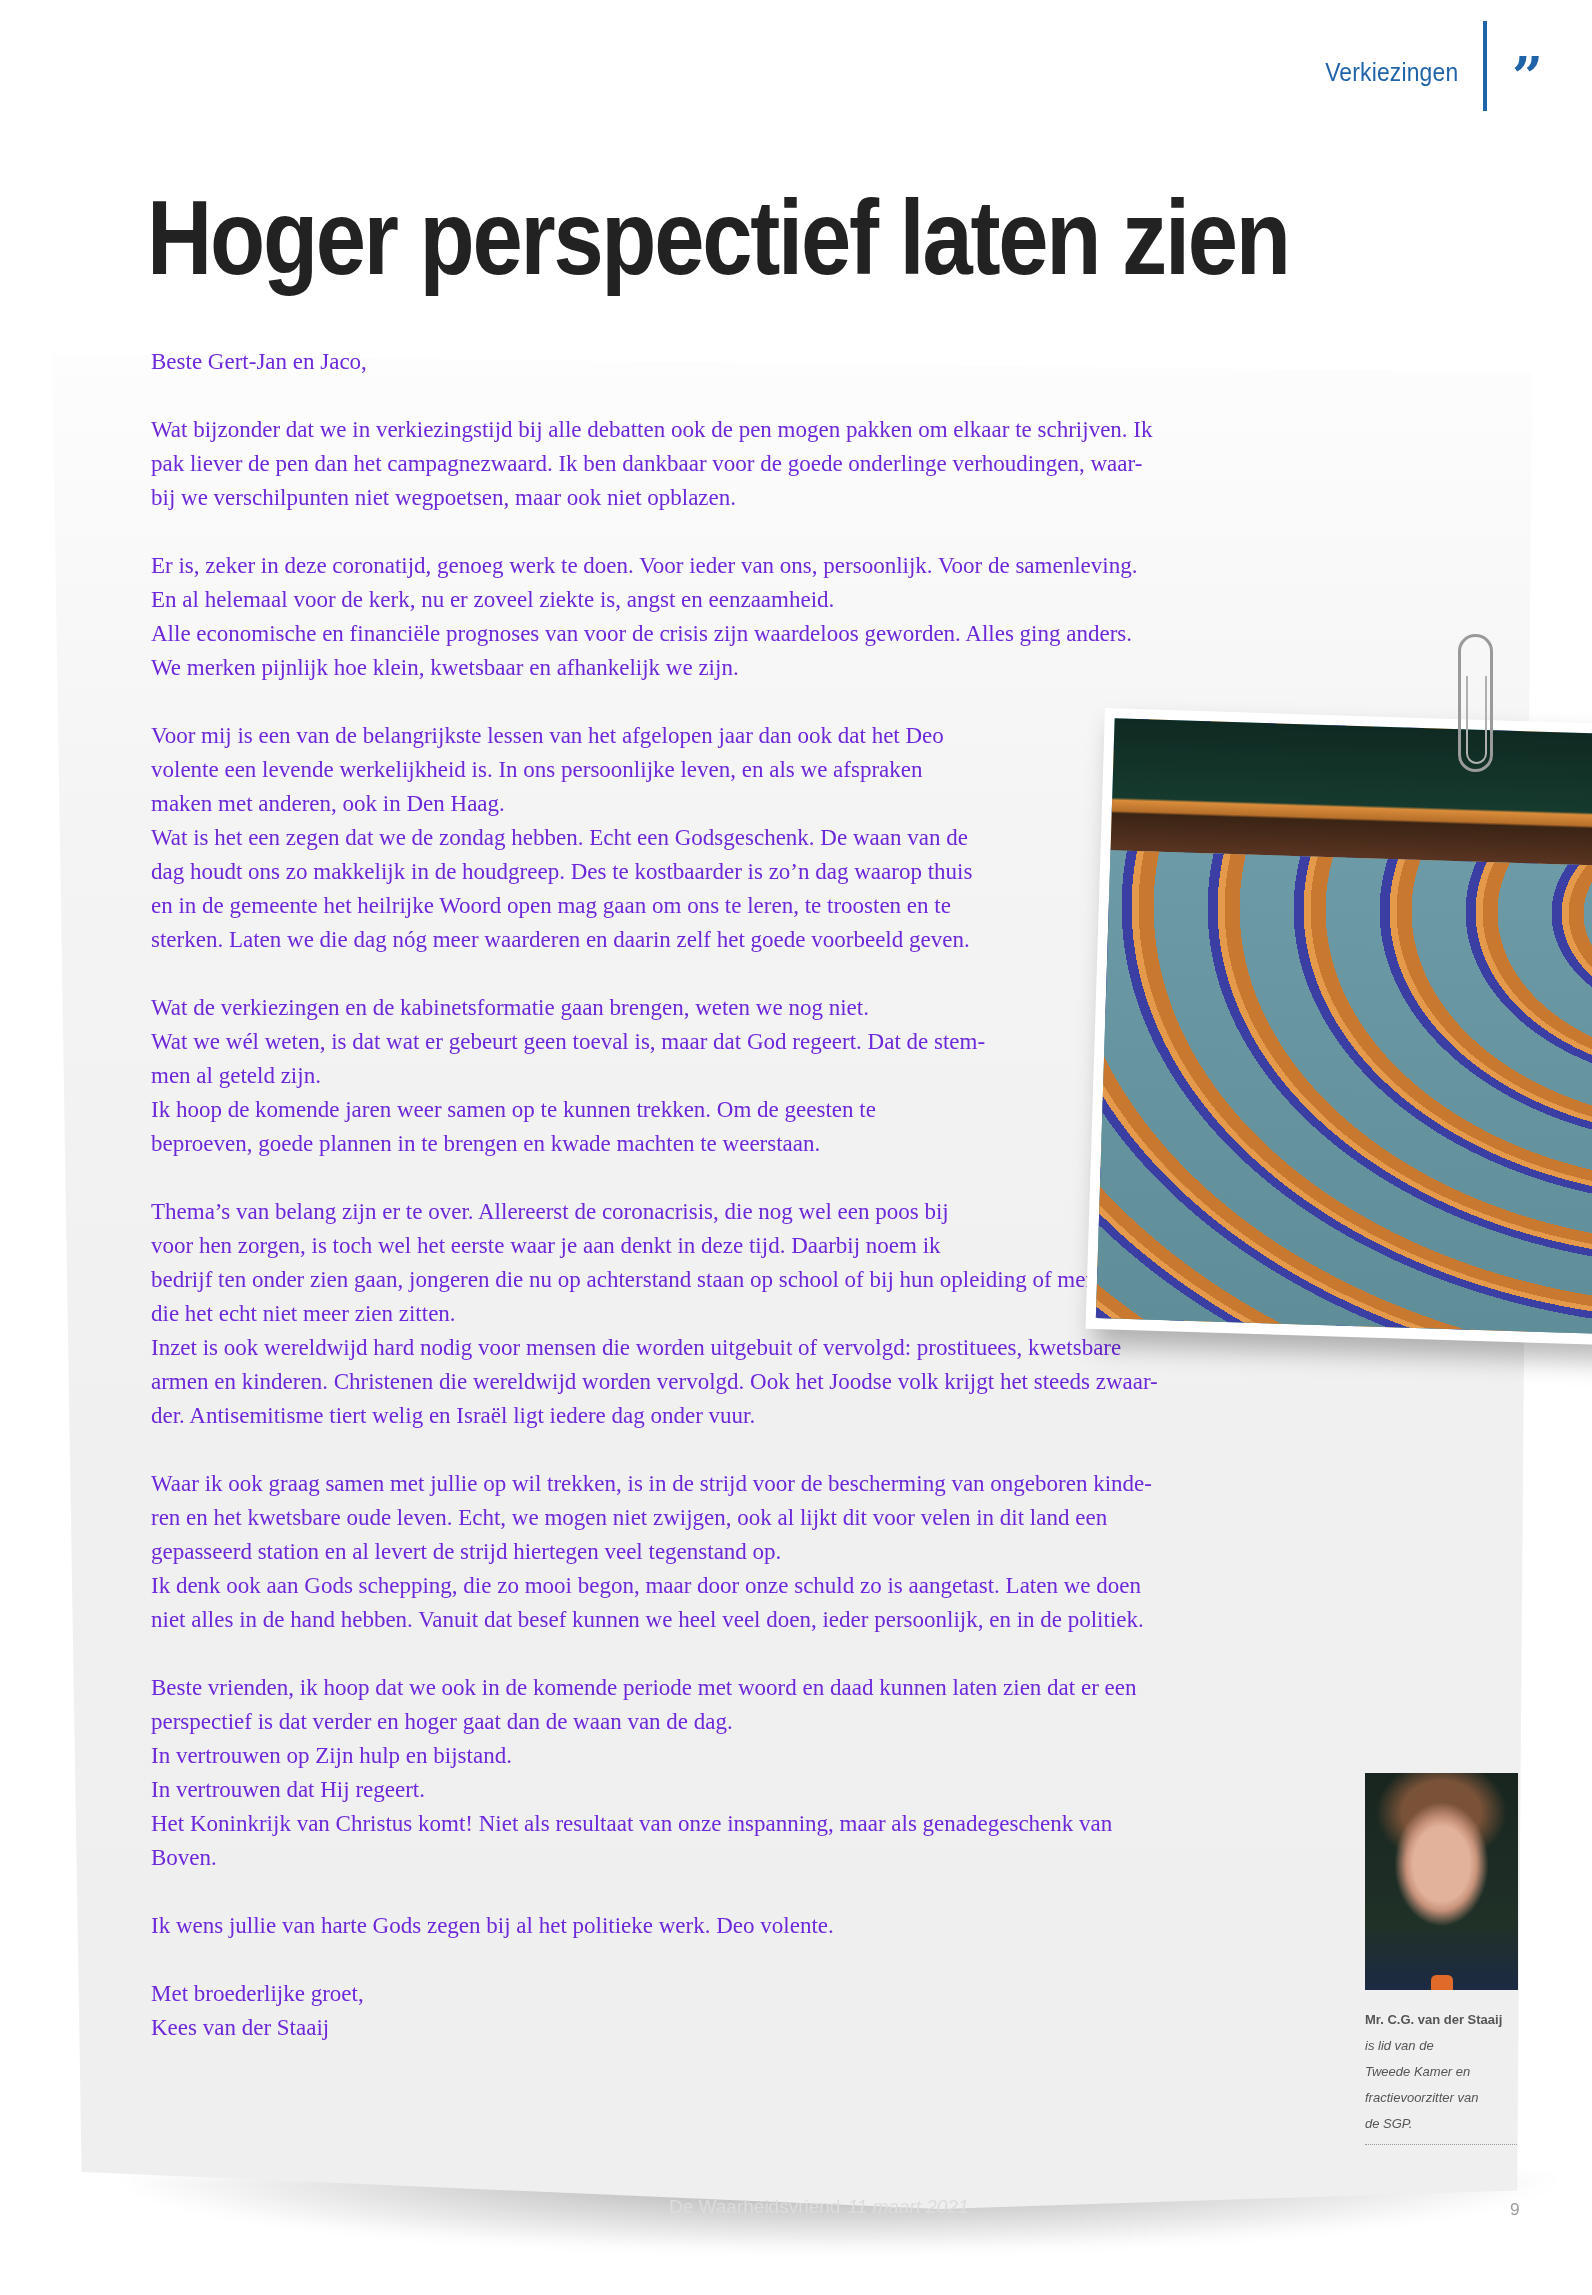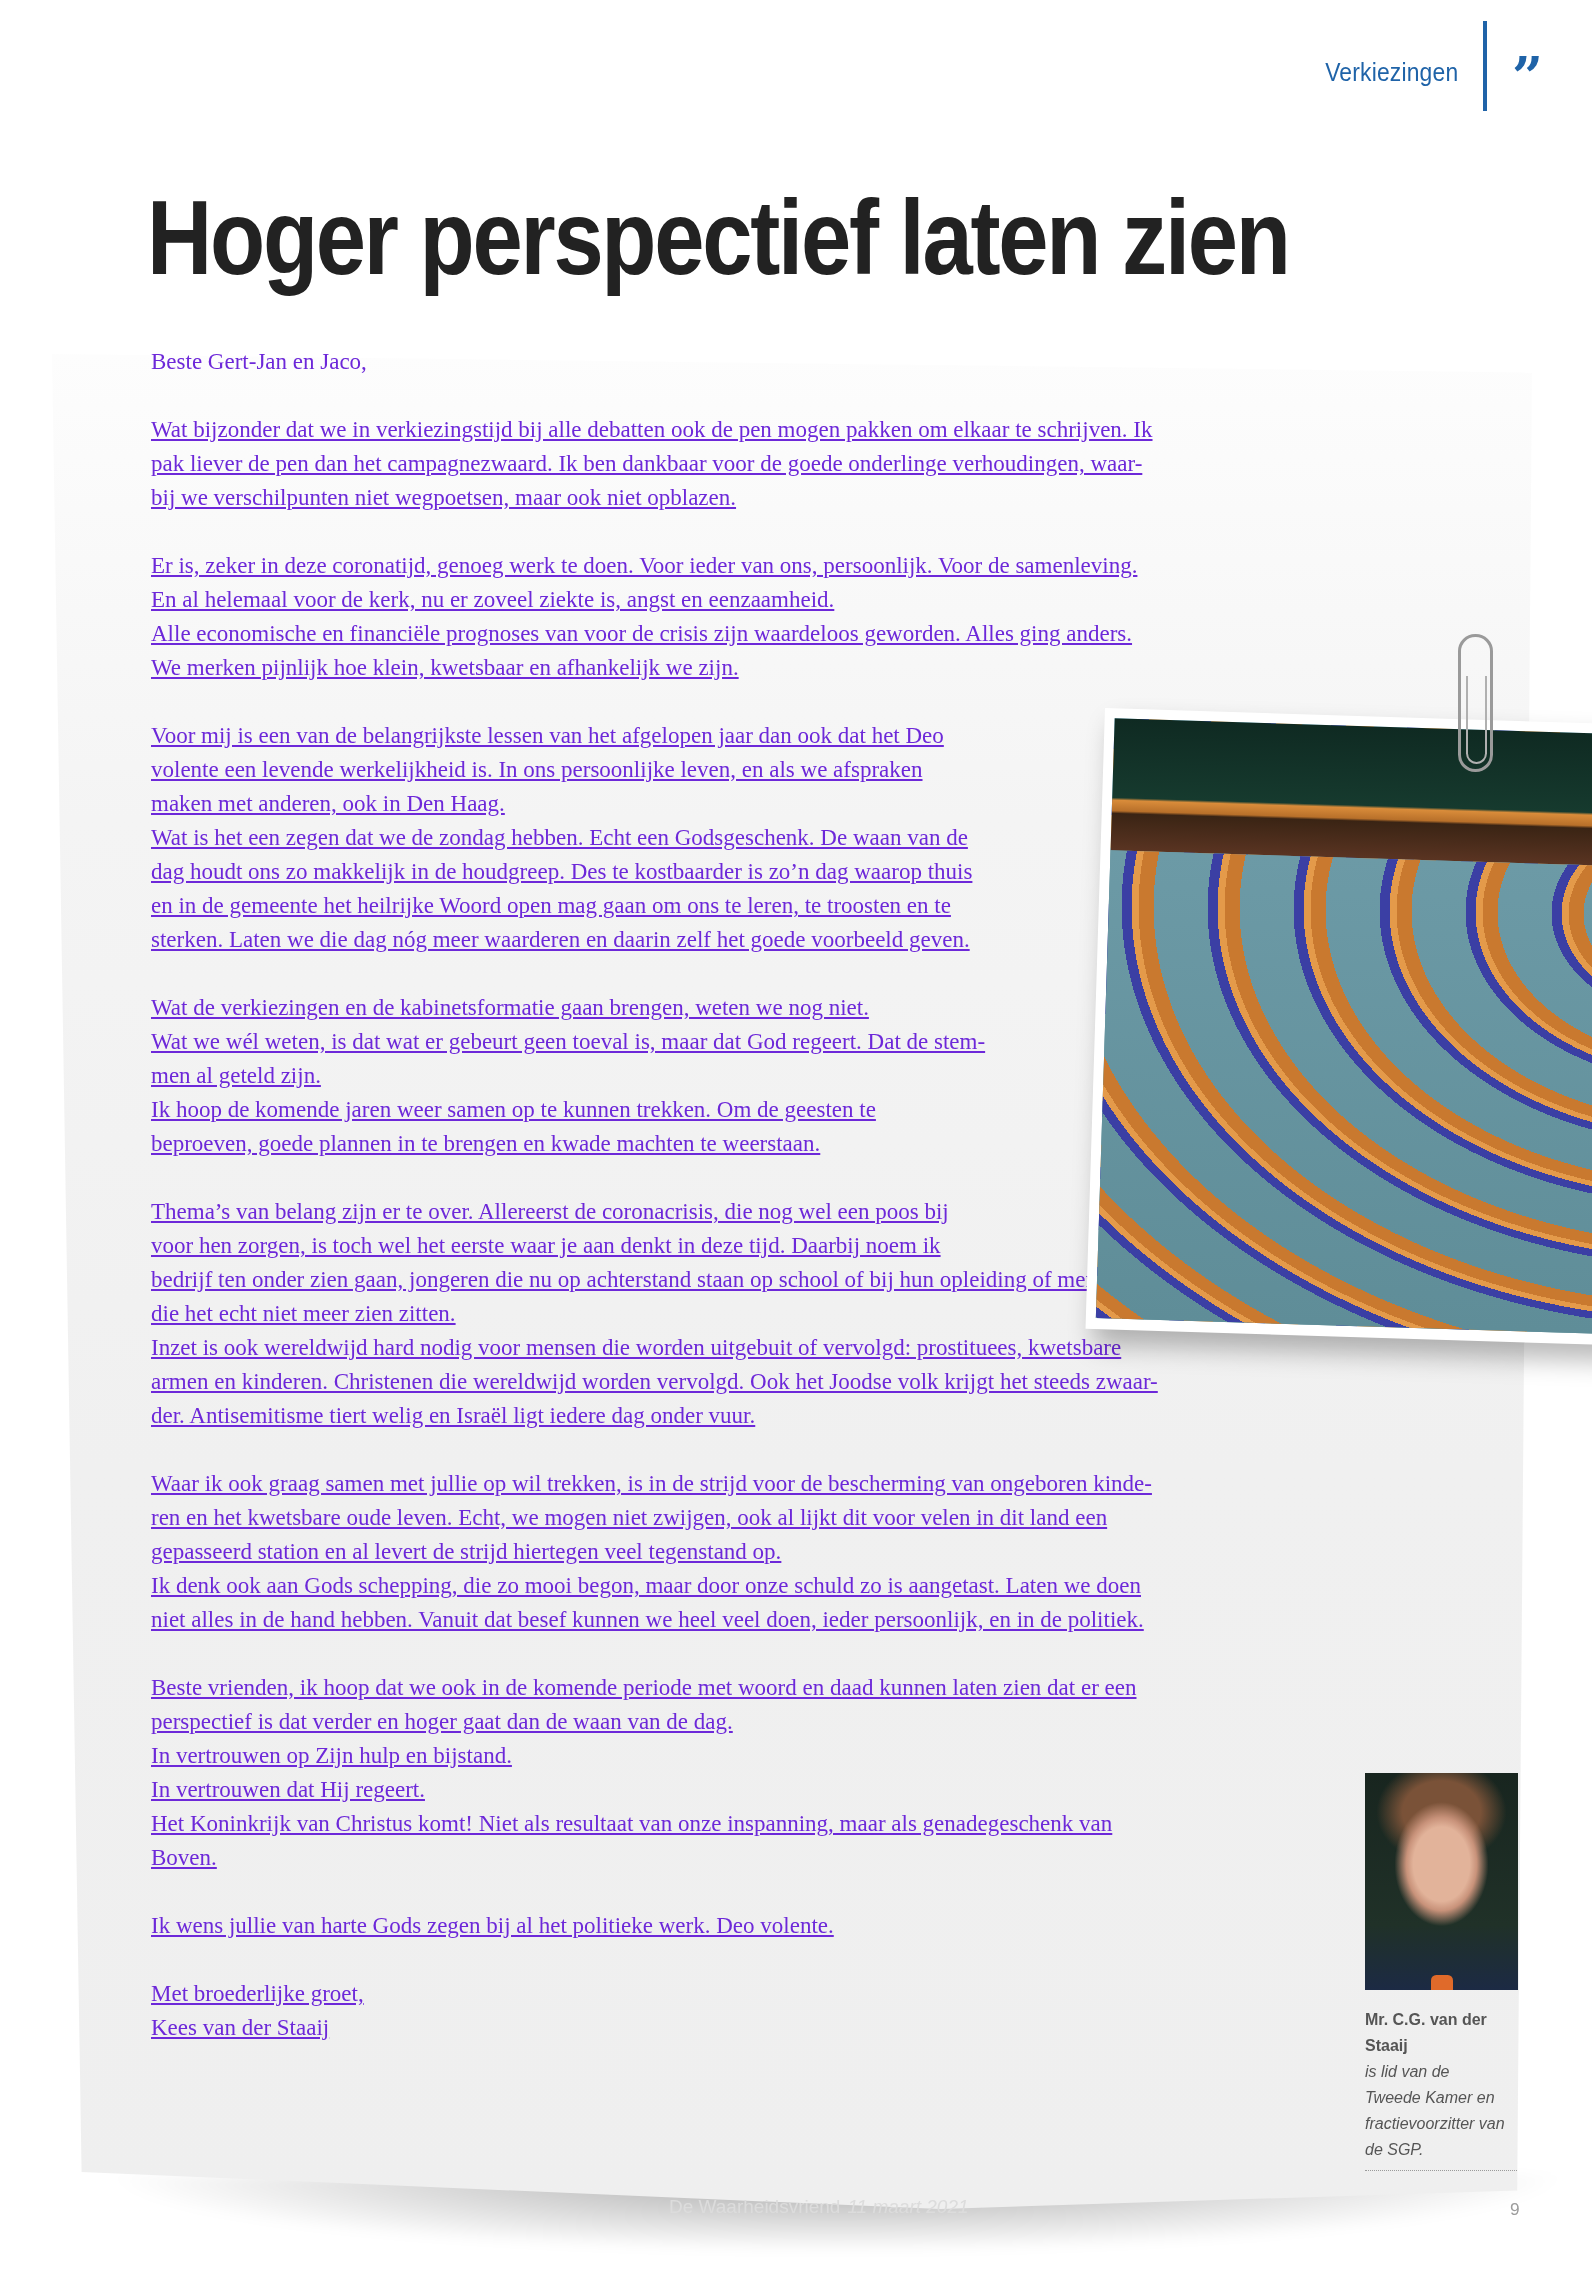--- a/index.html
+++ b/index.html
@@ -46,21 +46,21 @@
       border-bottom-left-radius: 8.6px;
       clip-path: polygon(0 0, 100% 1%, 99% 99%, 60% 100%, 2% 98%);
     }
 
     
     .letter {
       position: absolute; left: 151px; top: 345px; width: 1182px;
       font-size: 23px; line-height: 34px; color: #6d28d9;
     }
     .letter p { margin: 0 0 34px 0; }
-    .letter .line { display: block; text-decoration: underline; }
+    .letter .line { display: block; }
 
     
     .photo-wrap {
       position: absolute; left: 1105px; top: 708px; width: 518px; height: 600px;
       transform: rotate(1.8deg); transform-origin: left top;
       background: #ffffff; padding: 10.4px;
       box-shadow: 8.6px 15.5px 26px rgba(0,0,0,0.28);
     }
     .photo {
       width: 100%; height: 100%; position: relative; overflow: hidden;
@@ -96,21 +96,21 @@
         radial-gradient(ellipse 65px 52px at 50% 18%, #7a5238 0 60%, rgba(0,0,0,0) 100%),
         linear-gradient(180deg, #18251f 0%, #203128 70%, #1c2a44 100%);
     }
     .author-photo .tie {
       position: absolute; left: 66px; bottom: 0; width: 22.4px; height: 15.5px;
       background: #e06a2a; border-radius: 5.2px 5.2px 0 0;
     }
     .author-caption {
       position: absolute; left: 1365px; top: 2007px; width: 160px;
       font-family: "Liberation Sans", "DejaVu Sans", sans-serif;
-      font-size: 16px; line-height: 26px; color: #555555;
+      font-size: 13px; line-height: 26px; color: #555555;
     }
     .author-caption .name { font-weight: bold; display: block; }
     .author-caption .role { font-style: italic; display: block; }
     .author-caption .rule { border-bottom: 1.7px dotted #9a9a9a; margin-top: 7px; width: 152px; }
 
     
     .footer {
       position: absolute; left: 669px; top: 2196px;
       font-family: "Liberation Sans", "DejaVu Sans", sans-serif;
       font-size: 19px; color: #dcdcdc;

